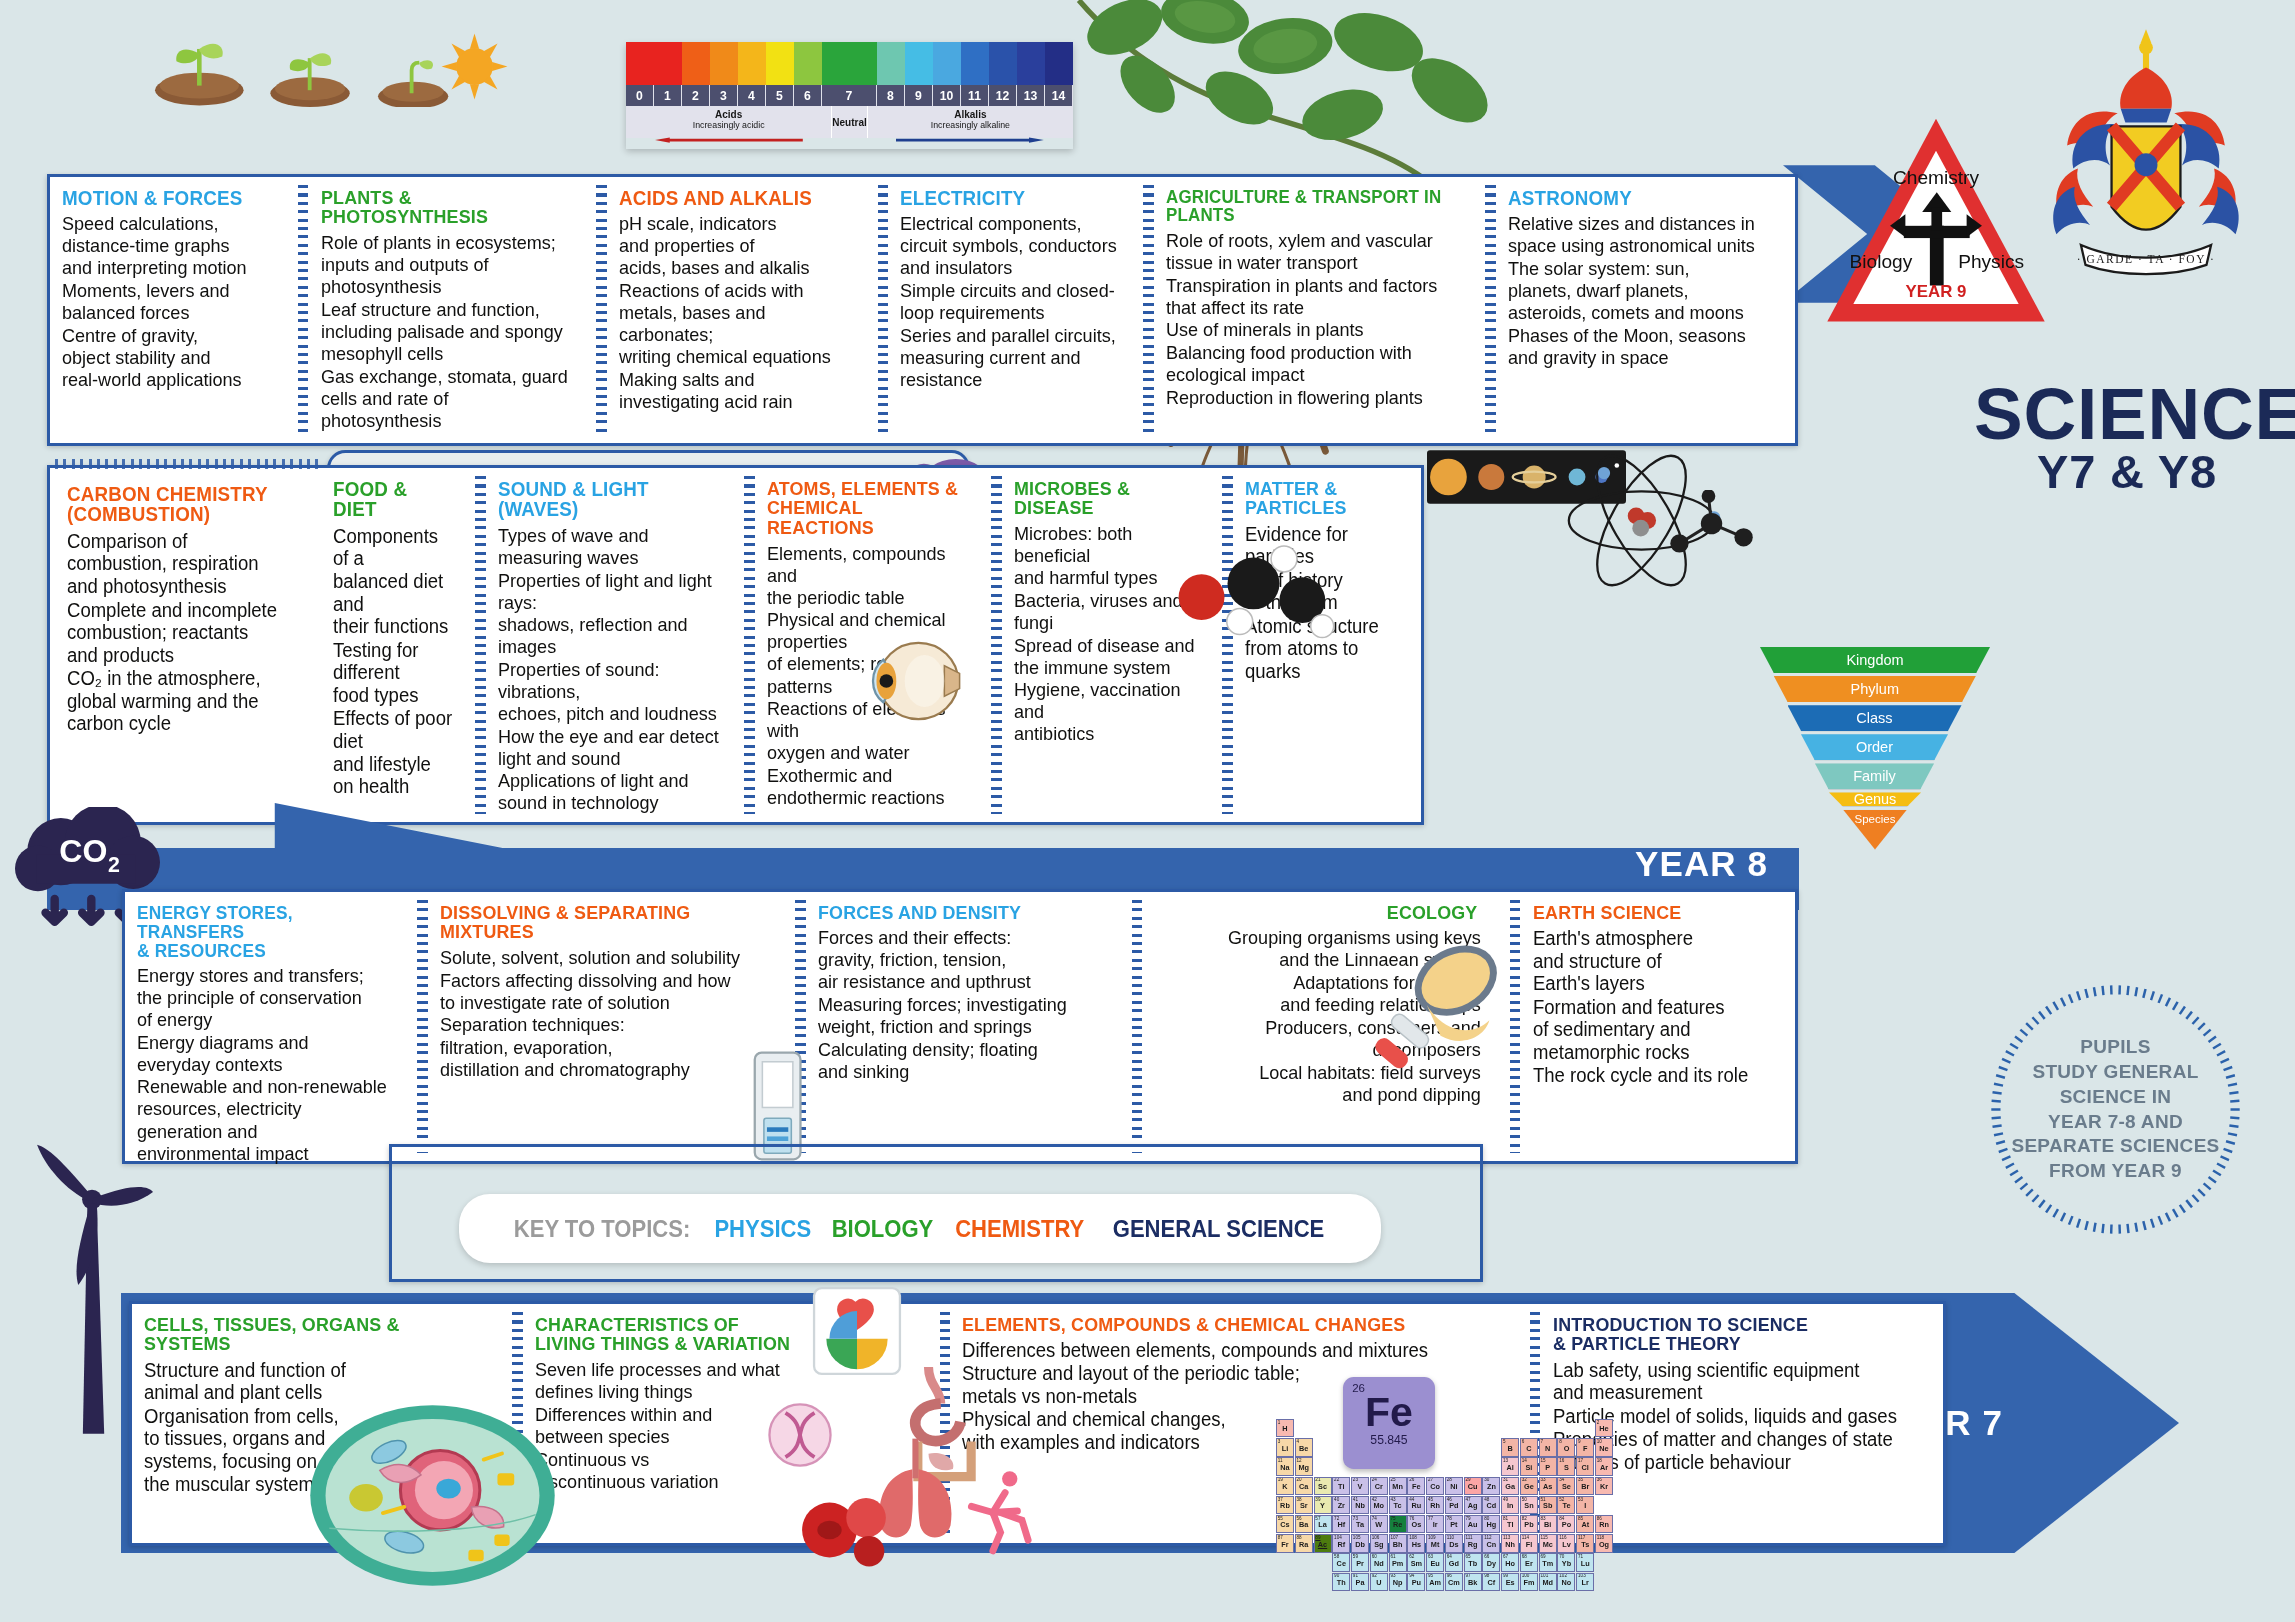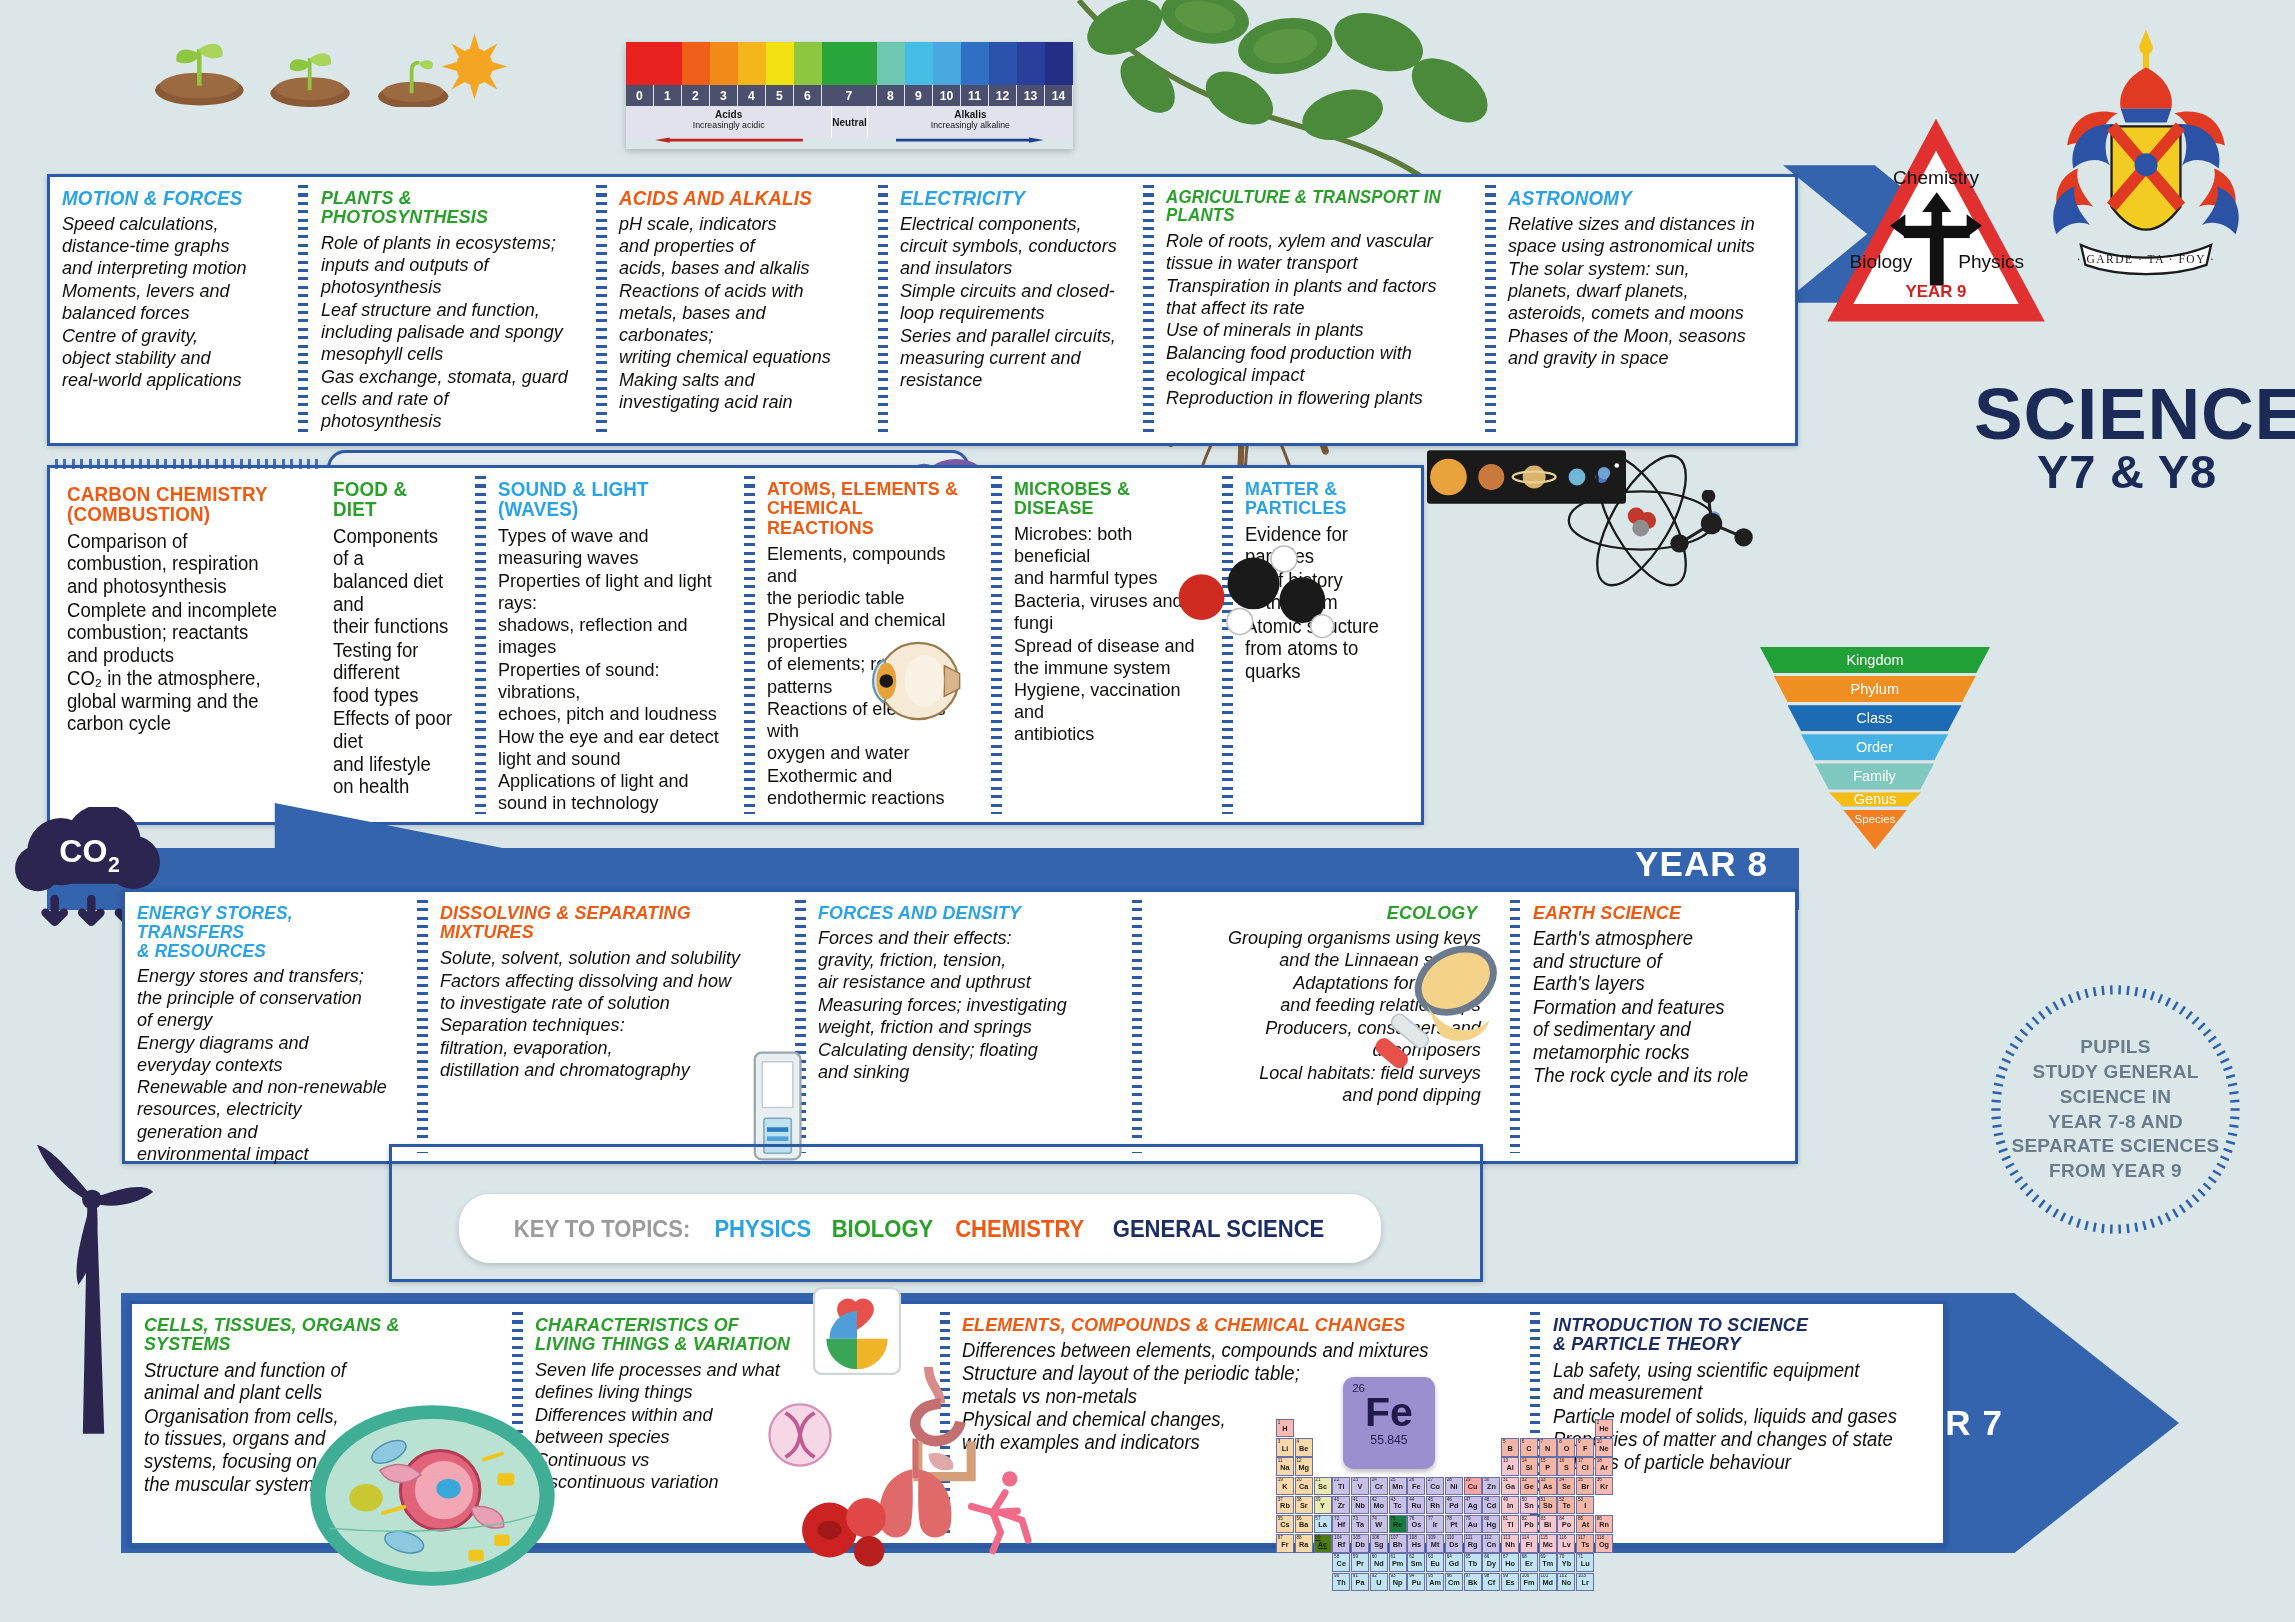--- a/index.html
+++ b/index.html
@@ -12,21 +12,20 @@
     overflow: hidden;
   }
   .stage { position: absolute; inset: 0; }
 
   
   .panel {
     position: absolute;
     background: #ffffff;
     border: 3.8px solid #2c5aa6;
     box-shadow: 0 2.3px 5.4px rgba(0,0,0,.22);
-    font-style: italic;
   }
   .panel-inner { position: absolute; inset: 0; display: flex; }
 
   
   .topic { position: relative; padding: 10.7px 12.2px 7.7px 12.2px; }
   .topic-head {
     font-weight: bold;
     font-size: 20px;
     letter-spacing: 0.2px;
     line-height: 1.04;

